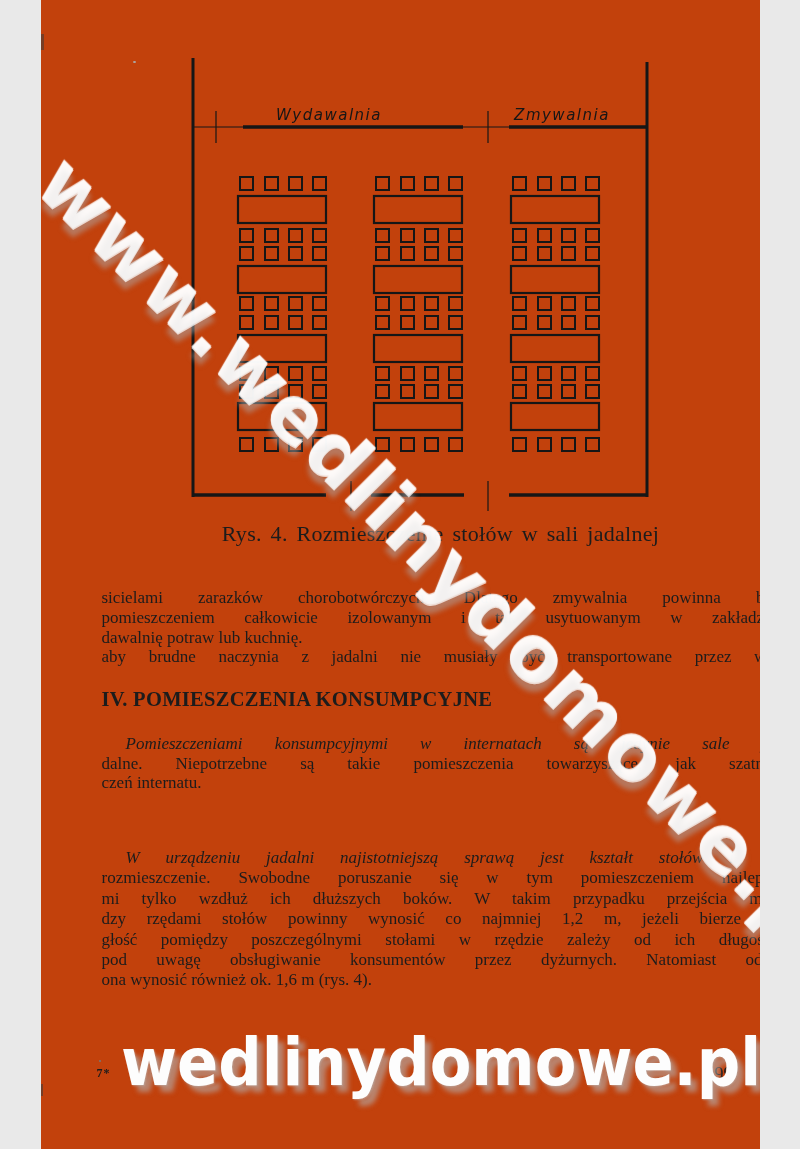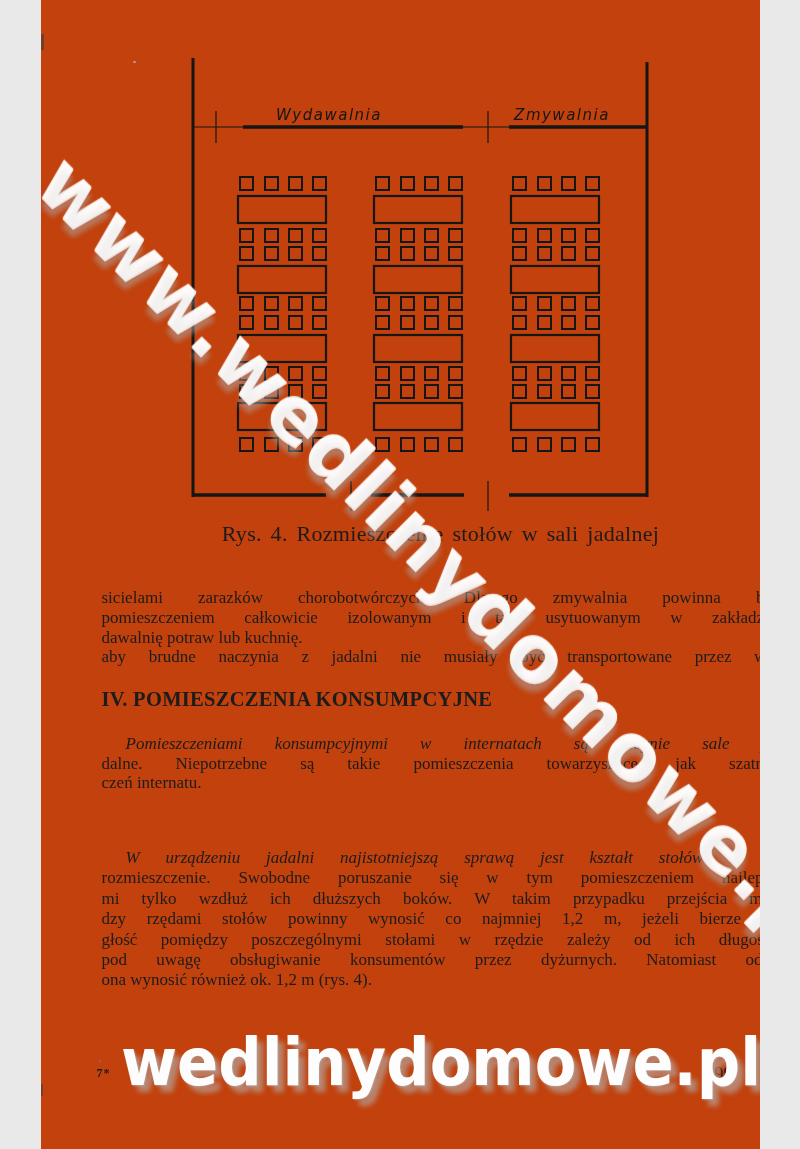--- a/index.html
+++ b/index.html
@@ -213,21 +213,21 @@
       <div class="tline lastline">czeń internatu.</div>
     </div>
 
   <div class="textcol p-two indent">
       <div class="tline">W urządzeniu jadalni najistotniejszą sprawą jest kształt stołów i ich</div>
       <div class="tline">rozmieszczenie. Swobodne poruszanie się w tym pomieszczeniem najlepiej</div>
       <div class="tline">mi tylko wzdłuż ich dłuższych boków. W takim przypadku przejścia mię-</div>
       <div class="tline">dzy rzędami stołów powinny wynosić co najmniej 1,2 m, jeżeli bierze się</div>
       <div class="tline">głość pomiędzy poszczególnymi stołami w rzędzie zależy od ich długości.</div>
       <div class="tline">pod uwagę obsługiwanie konsumentów przez dyżurnych. Natomiast odle-</div>
-      <div class="tline lastline">ona wynosić również ok. 1,2 m (rys. 4).</div>
+      <div class="tline lastline">ona wynosić również ok. 1,6 m (rys. 4).</div>
     </div>
 
   <div class="sig">7*</div>
   <div class="pagenum">99</div>
 
   <div class="wm wm-diagonal">www.wedlinydomowe.pl</div>
   <div class="wm wm-bottom">wedlinydomowe.pl</div>
 
   <div class="edge-mark" style="top:34px;width:3px;height:16px;"></div>
   <div class="edge-mark" style="top:1084px;width:2px;height:12px;"></div>

